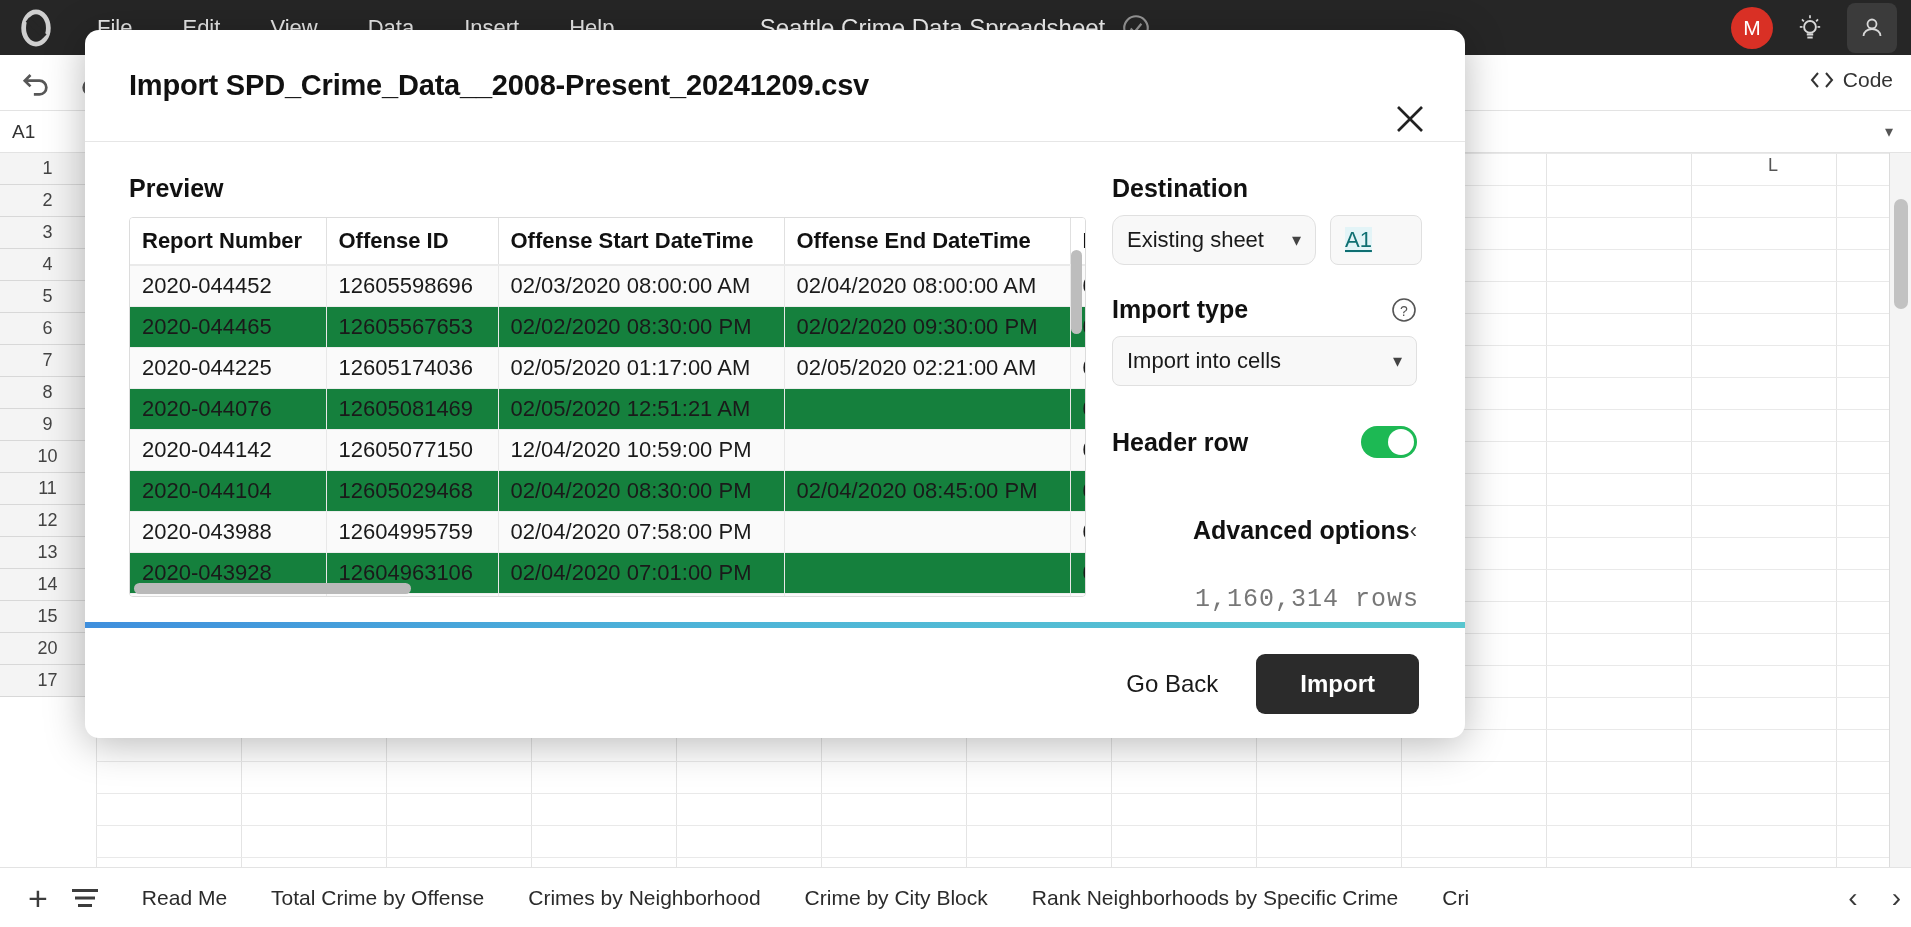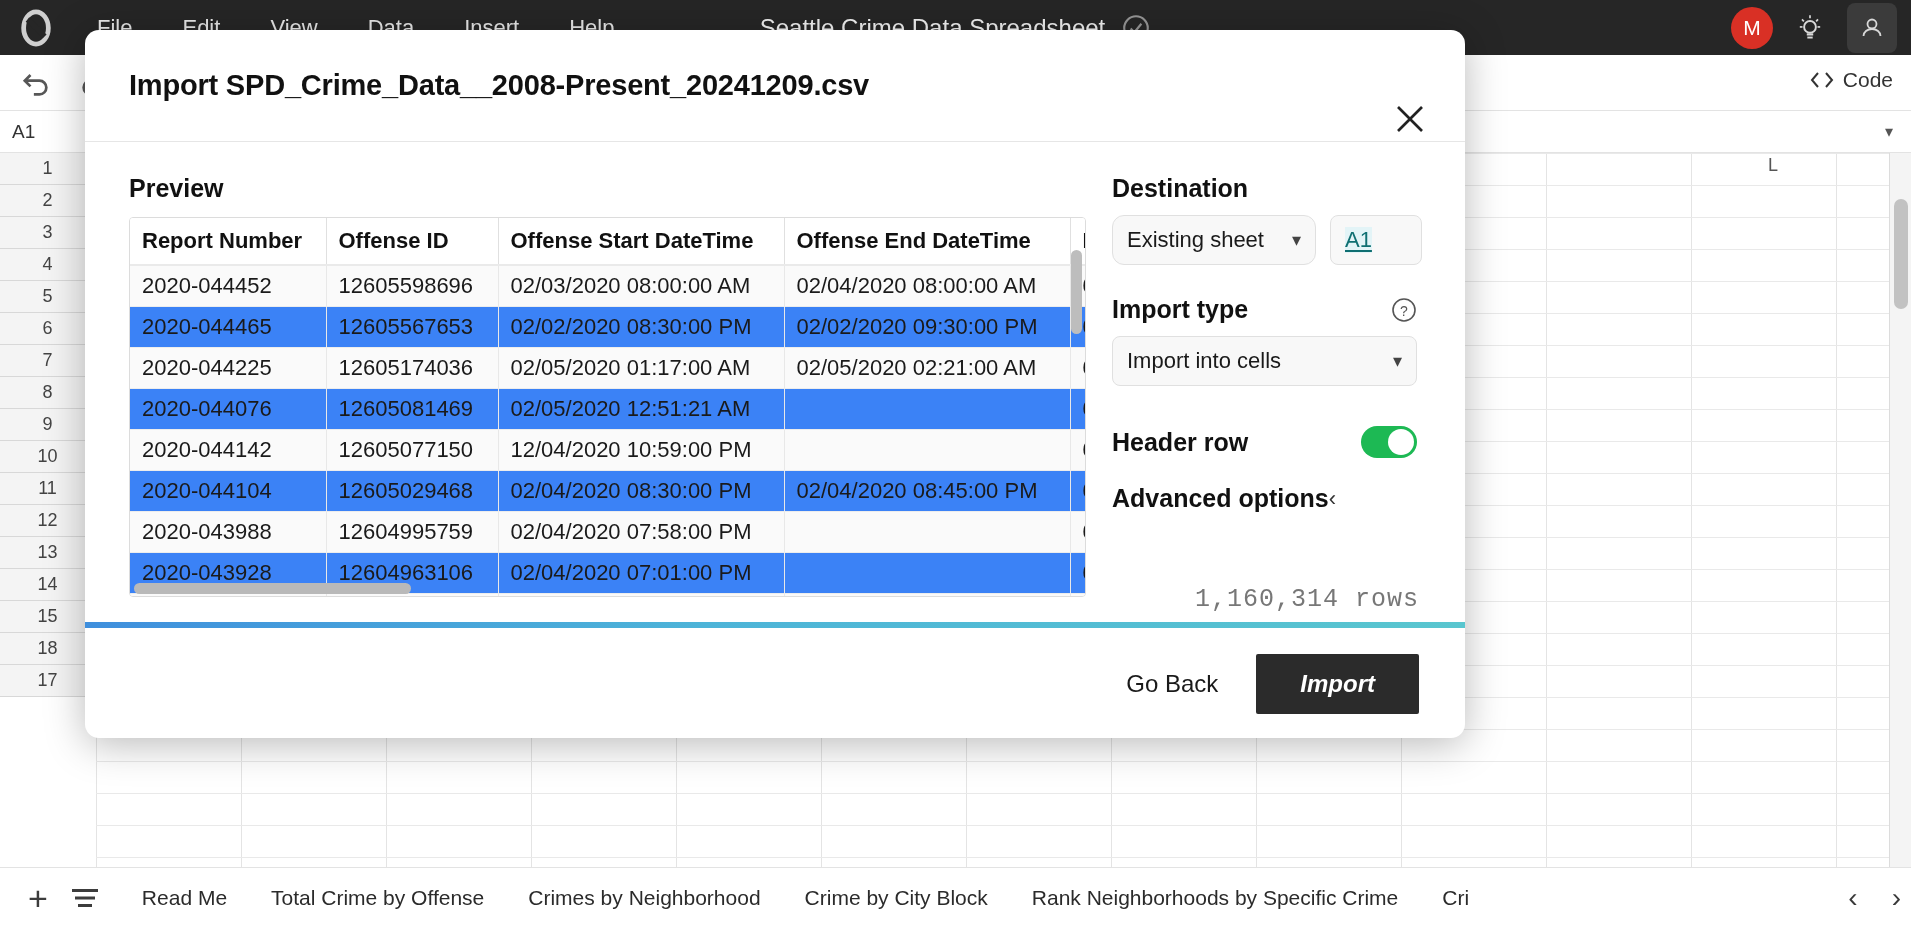--- a/index.html
+++ b/index.html
@@ -137,21 +137,21 @@
   table.preview { border-collapse: collapse; table-layout: fixed; width: 1100px; }
   table.preview th {
     font-size: 22px; font-weight: bold; color:#111; text-align:left;
     padding: 10px 12px; background:#fff;
     border-right: 1px solid #e0e0e0; border-bottom: 2px solid #eaeaea;
     white-space: nowrap;
   }
   table.preview td {
     font-size: 22px; color:#1a1a1a; padding: 7px 12px;
     border-right: 1px solid #e8e8e8; border-bottom: 1px solid #ededed;
-    background:#3b82f6; white-space: nowrap;
+    background:#15803d; white-space: nowrap;
   }
   table.preview tr:nth-child(odd) td { background:#fafafa; }
   col.c1 { width: 196px; } col.c2 { width:172px; }
   col.c3 { width: 286px; } col.c4 { width:286px; } col.c5 { width: 286px; }
 
   .vscroll {
     position:absolute; right: 3px; top: 4px; width: 11px; height: 372px;
   }
   .vthumb { position:absolute; top: 28px; left:0; width:11px; height: 84px; background:#bdbdbd; border-radius:6px;}
   .hscroll { position:absolute; left: 0; bottom: 2px; height: 11px; width: 945px;}
@@ -182,42 +182,42 @@
     display:flex; align-items:center; justify-content:space-between;
     margin-top: 40px; width: 305px;
   }
   .toggle {
     width: 56px; height: 32px; border-radius: 16px; background:#1db954; position:relative;
   }
   .toggle .knob {
     position:absolute; right: 3px; top: 3px; width:26px;height:26px;border-radius:50%;background:#fff;
   }
   .adv-line {
-    display:flex; align-items:center; justify-content:flex-start;
-    margin-top: 26px; width: 305px;
+    display:flex; align-items:center; justify-content:flex-end;
+    margin-top: 58px; width: 305px;
   }
   .adv-chev { font-size: 22px; color:#333; }
 
   .rowcount {
     position:absolute; right: 46px; bottom: 124px;
     font-family: "Liberation Mono", monospace; font-size: 25px; color:#777;
     letter-spacing: 1px;
   }
   .progress {
     position:absolute; left: 0; right: 0; bottom: 110px; height: 6px;
     background: linear-gradient(90deg,#3f8fdd 0%, #4db4d8 45%, #59c6cf 100%);
   }
   .footer-btns {
     position:absolute; right: 46px; bottom: 24px;
     display:flex; align-items:center; gap: 34px;
   }
   .goback { font-size: 24px; color:#1a1a1a; padding: 10px 4px; }
   .importbtn {
     background:#2b2b2b; color:#fff; font-size:24px; font-weight:bold;
-    padding: 16px 44px; border-radius:2px;font-style:italic;
+    padding: 16px 44px; border-radius:9px;
   }
 </style>
 </head>
 <body>
 
 <div id="app">
 
   <div class="topbar">
     <div class="logo-wrap">
       <svg class="logo" viewBox="0 0 40 40">
@@ -296,21 +296,21 @@
         <div class="rowhdr">6</div>
         <div class="rowhdr">7</div>
         <div class="rowhdr">8</div>
         <div class="rowhdr">9</div>
         <div class="rowhdr">10</div>
         <div class="rowhdr">11</div>
         <div class="rowhdr">12</div>
         <div class="rowhdr">13</div>
         <div class="rowhdr">14</div>
         <div class="rowhdr">15</div>
-        <div class="rowhdr">18</div>
+        <div class="rowhdr">20</div>
         <div class="rowhdr">17</div>
       </div>
     <div class="gridcells" id="gridcells">
         <div class="gcol" style="left: 0px;"></div>
         <div class="gcol" style="left: 145px;"></div>
         <div class="gcol" style="left: 290px;"></div>
         <div class="gcol" style="left: 435px;"></div>
         <div class="gcol" style="left: 580px;"></div>
         <div class="gcol" style="left: 725px;"></div>
         <div class="gcol" style="left: 870px;"></div>

